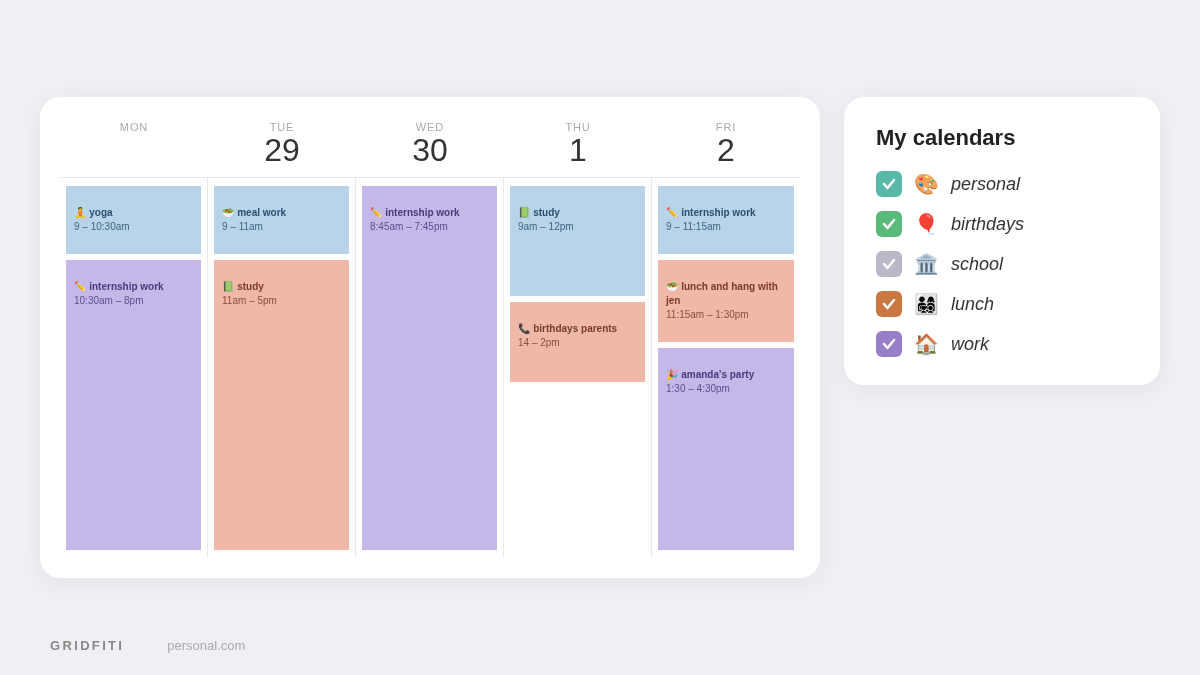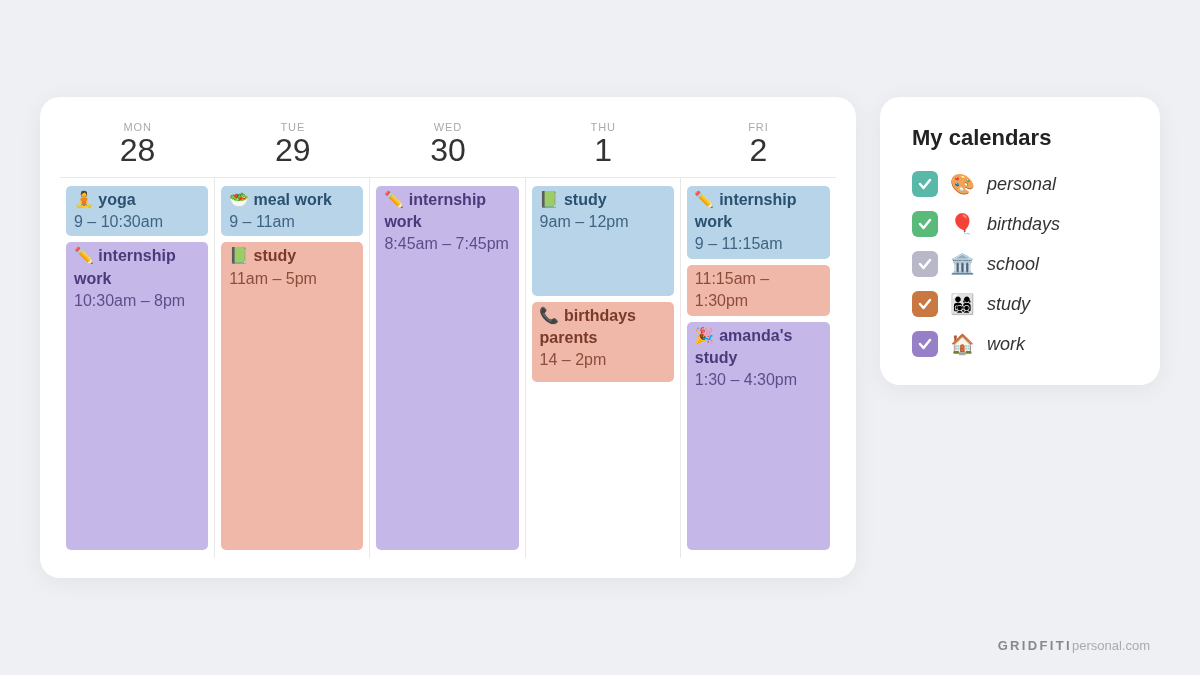--- a/index.html
+++ b/index.html
@@ -68,23 +68,23 @@
       flex-direction: column;
       gap: 6px;
     }
 
     .day-column:last-child {
       border-right: none;
     }
 
     
     .event {
-      border-radius: 5px;
-      padding: 3px 8px;
-      font-size: 16px;
+      border-radius: 0;
+      padding: 20px 8px;
+      font-size: 10px;
       line-height: 1.4;
     }
 
     .event-title {
       font-weight: 600;
       display: block;
     }
 
     .event-time {
       font-weight: 400;
@@ -94,21 +94,21 @@
 
     .event-purple { background: #c5b8e8; color: #4a3a7a; }
     .event-blue   { background: #b8d4e8; color: #2a5070; }
     .event-salmon { background: #f0b8a8; color: #7a3a2a; }
 
     
     .calendars-card {
       background: #fff;
       border-radius: 20px;
       padding: 28px 32px;
-      width: 280px;
+      width: 316px;
       box-shadow: 0 4px 24px rgba(0,0,0,0.06);
       flex-shrink: 0;
     }
 
     .calendars-title {
       font-size: 22px;
       font-weight: 700;
       color: #222;
       margin-bottom: 20px;
     }
@@ -154,22 +154,23 @@
       font-weight: 400;
     }
 
     
     .footer {
       position: absolute;
       bottom: 22px;
       left: 50px;
       right: 50px;
       display: flex;
-      justify-content: flex-end;
+      justify-content: flex-start;
       align-items: center;
+      gap: 43px;
     }
 
     .footer-brand {
       font-size: 13px;
       font-weight: 600;
       letter-spacing: 0.18em;
       color: #888;
     }
 
     .footer-url {
@@ -188,21 +189,20 @@
 </head>
 <body>
 
 <div class="container">
 
   <div class="calendar-card">
     <div class="calendar-grid">
 
       <div class="day-header">
         <div class="day-name">MON</div>
-        <div class="day-number">28</div>
       </div>
       <div class="day-header">
         <div class="day-name">TUE</div>
         <div class="day-number">29</div>
       </div>
       <div class="day-header">
         <div class="day-name">WED</div>
         <div class="day-number">30</div>
       </div>
       <div class="day-header">
@@ -253,24 +253,25 @@
           <span class="event-time">14 – 2pm</span>
         </div>
       </div>
 
       <div class="day-column">
         <div class="event event-blue">
           <span class="event-title">✏️ internship work</span>
           <span class="event-time">9 – 11:15am</span>
         </div>
         <div class="event event-salmon">
+          <span class="event-title">🥗 lunch and hang with jen</span>
           <span class="event-time">11:15am – 1:30pm</span>
         </div>
         <div class="event event-purple" style="flex:1; min-height:100px;">
-          <span class="event-title">🎉 amanda's study</span>
+          <span class="event-title">🎉 amanda's party</span>
           <span class="event-time">1:30 – 4:30pm</span>
         </div>
       </div>
     </div>
   </div>
 
   <div class="calendars-card">
     <div class="calendars-title">My calendars</div>
 
     <div class="calendar-item">
@@ -303,21 +304,21 @@
       <span class="calendar-label">school</span>
     </div>
 
     <div class="calendar-item">
       <div class="checkbox cb-brown">
         <svg viewBox="0 0 16 16">
             <polyline class="checkmark" points="3,8 6.5,12 13,4"></polyline>
           </svg>
       </div>
       <span class="calendar-emoji">👨‍👩‍👧‍👦</span>
-      <span class="calendar-label">study</span>
+      <span class="calendar-label">lunch</span>
     </div>
 
     <div class="calendar-item">
       <div class="checkbox cb-purple">
         <svg viewBox="0 0 16 16">
             <polyline class="checkmark" points="3,8 6.5,12 13,4"></polyline>
           </svg>
       </div>
       <span class="calendar-emoji">🏠</span>
       <span class="calendar-label">work</span>

